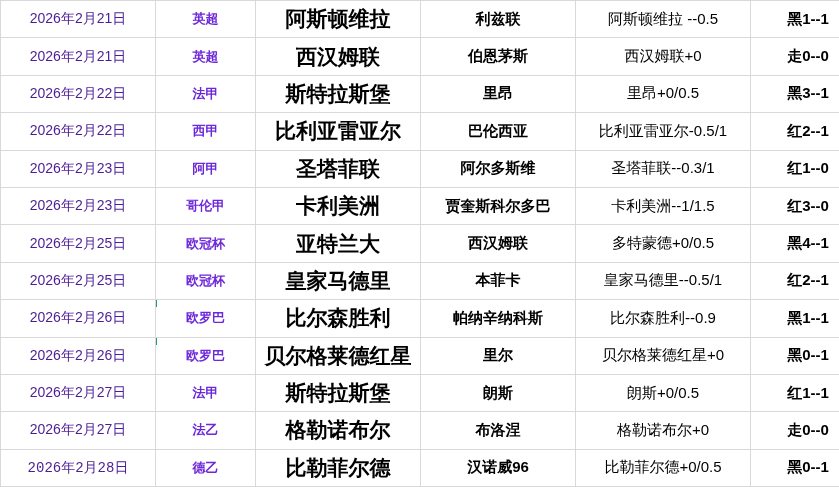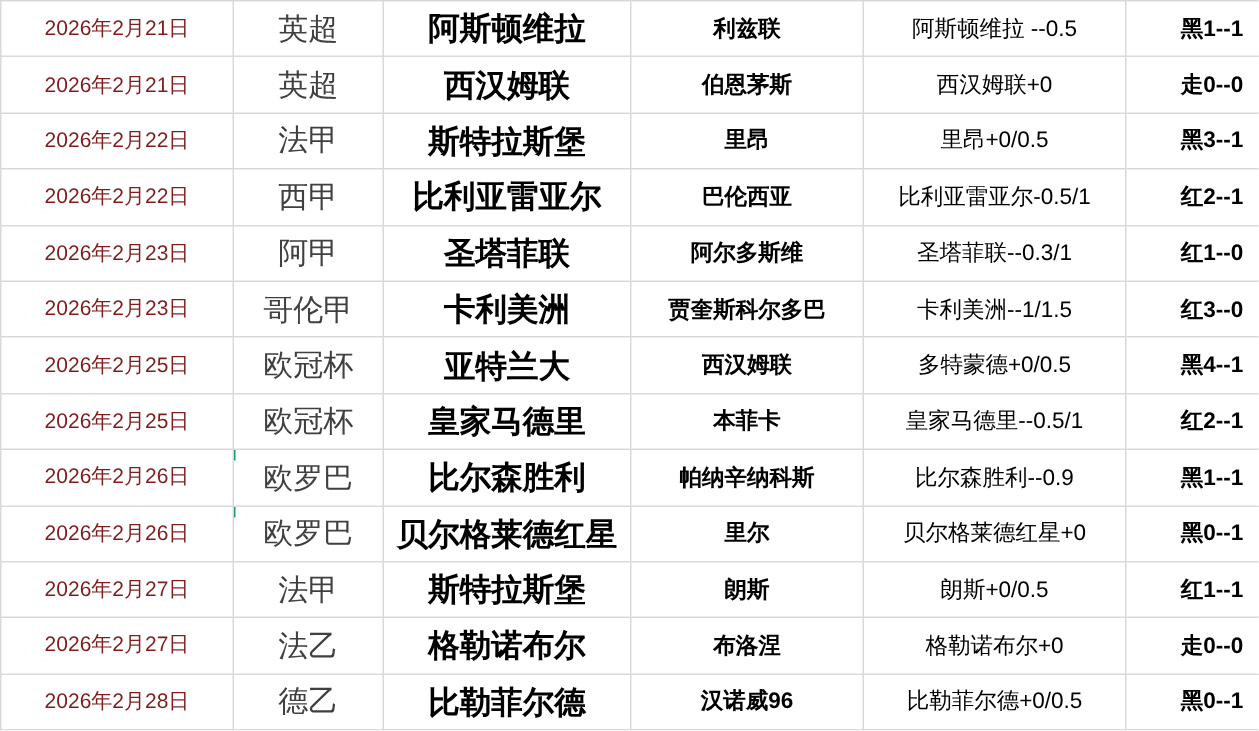--- a/index.html
+++ b/index.html
@@ -25,29 +25,29 @@
     border: 1px solid #d9d9d9;
     text-align: center;
     vertical-align: middle;
     padding: 0 2px;
     overflow: hidden;
     white-space: nowrap;
   }
   td.col-date {
     width: 150px;
     font-size: 14px;
-    color: #7f1d1d;
+    color: #4c1d95;
     font-weight: normal;
     margin-left: 16px;
   }
   td.col-league {
     width: 95px;
-    font-size: 20px;
-    font-weight: normal;
-    color: #404040;
+    font-size: 13px;
+    font-weight: bold;
+    color: #6d28d9;
   }
   td.col-home {
     width: 160px;
     font-size: 21px;
     font-weight: bold;
     color: #000000;
   }
   td.col-away {
     width: 150px;
     font-size: 15px;
@@ -71,20 +71,21 @@
   tr.highlight td.col-date,
   tr.highlight td.col-league,
   tr.highlight td.col-home,
   tr.highlight td.col-away,
   tr.highlight td.col-pick {
     border-top: 1.5px solid #1f9c6b;
     border-bottom: 1.5px solid #1f9c6b;
   }
   tr.highlight td.col-date {
     border-left: 1.5px solid #1f9c6b;
+    font-family: Liberation Mono, monospace;
   }
   tr.highlight td.col-pick {
     border-right: 1.5px solid #1f9c6b;
   }
   tr.highlight td.col-result {
     border: 1.5px solid #1f9c6b;
   }
   
   td.col-league {
     position: relative;

